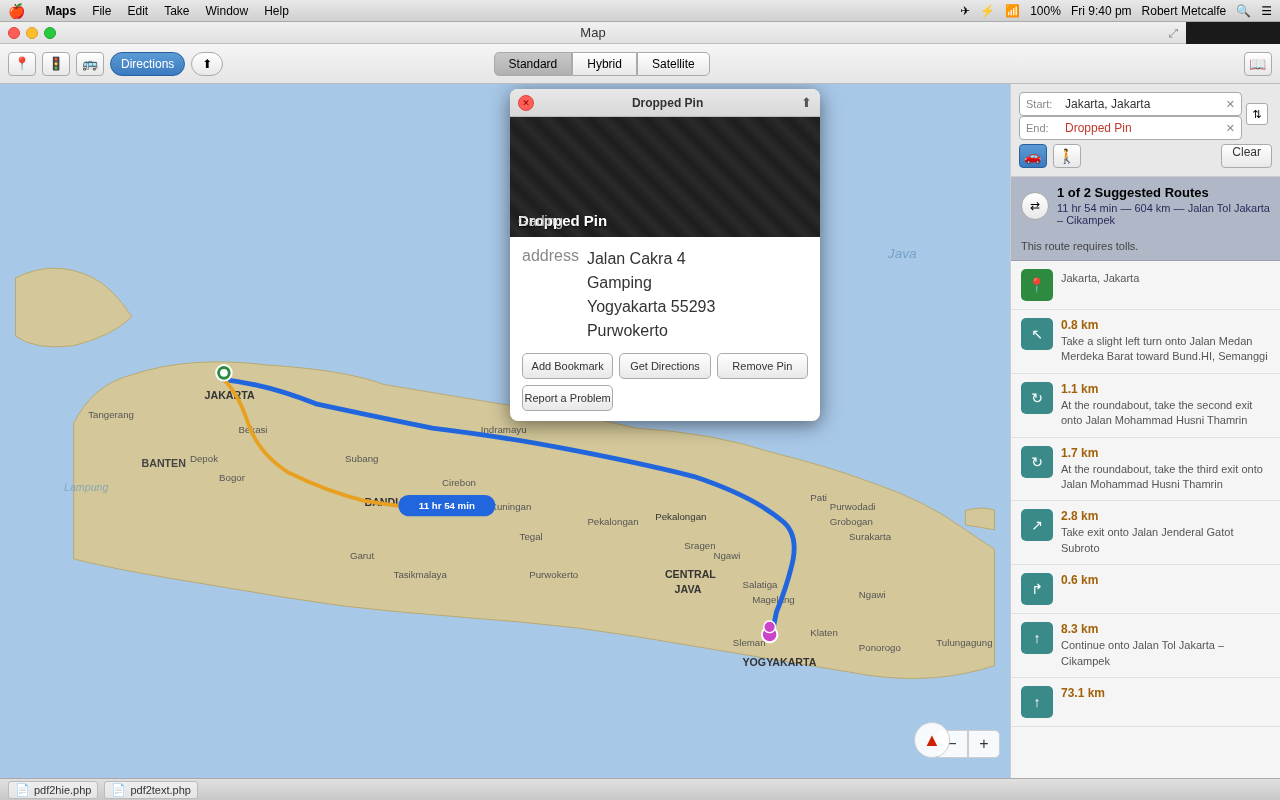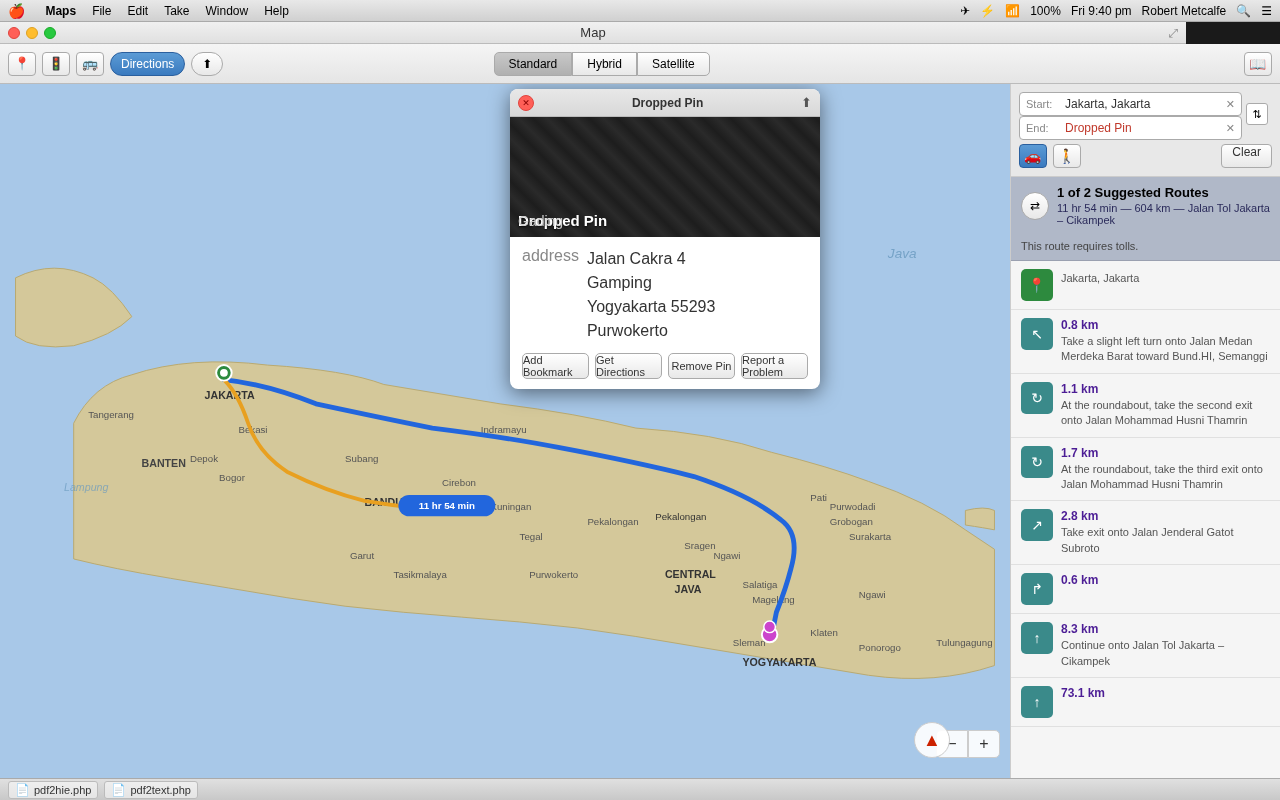--- a/index.html
+++ b/index.html
@@ -103,21 +103,21 @@
     .popup-image-overlay {
       position: absolute; inset: 0;
       background: repeating-linear-gradient(45deg, #1a1a1a 0px, #2a2a2a 10px, #1a1a1a 20px);
       opacity: 0.8;
     }
     .popup-pin-name { position: absolute; bottom: 8px; left: 8px; color: #fff; font-size: 15px; font-weight: 600; text-shadow: 0 1px 2px rgba(0,0,0,0.8); }
     .popup-body { padding: 10px 12px; }
     .popup-address-row { display: flex; gap: 8px; font-size: 16px; color: #555; margin-bottom: 10px; }
     .popup-address-label { color: #888; min-width: 50px; }
     .popup-address-text { color: #333; line-height: 1.5; }
-    .popup-buttons { display: grid; grid-template-columns: 1fr 1fr 1fr 1fr; gap: 6px; }
+    .popup-buttons { display: grid; grid-template-columns: 1fr 1fr 1fr; gap: 6px; }
     .popup-btn {
       height: 26px; background: linear-gradient(to bottom, #fff, #e8e8e8);
       border: 1px solid #aaa; border-radius: 5px; cursor: pointer;
       font-size: 11px; font-weight: 500; color: #333; display: flex; align-items: center; justify-content: center;
     }
 
     
     .right-panel {
       width: 270px; background: #f0f0f0; border-left: 1px solid #ccc;
       display: flex; flex-direction: column; overflow: hidden;
@@ -176,21 +176,21 @@
       border-bottom: 1px solid #e0e0e0;
     }
     .dir-icon {
       width: 32px; height: 32px; border-radius: 5px; flex-shrink: 0;
       display: flex; align-items: center; justify-content: center;
       font-size: 14px; color: #fff;
     }
     .dir-icon.green { background: #2d8a3e; }
     .dir-icon.teal { background: #3a8a8a; }
     .dir-info { flex: 1; }
-    .dir-distance { font-size: 12px; font-weight: 600; color: #4c1d95; }
+    .dir-distance { font-size: 12px; font-weight: 600; color: #a16207; }
     .dir-desc { font-size: 11px; color: #555; line-height: 1.4; margin-top: 2px; }
 
     
     .map-zoom-controls {
       position: absolute; bottom: 20px; right: 10px;
       display: flex; gap: 0; z-index: 10;
     }
     .zoom-btn {
       width: 32px; height: 28px; background: rgba(255,255,255,0.9);
       border: 1px solid #ccc; cursor: pointer;

